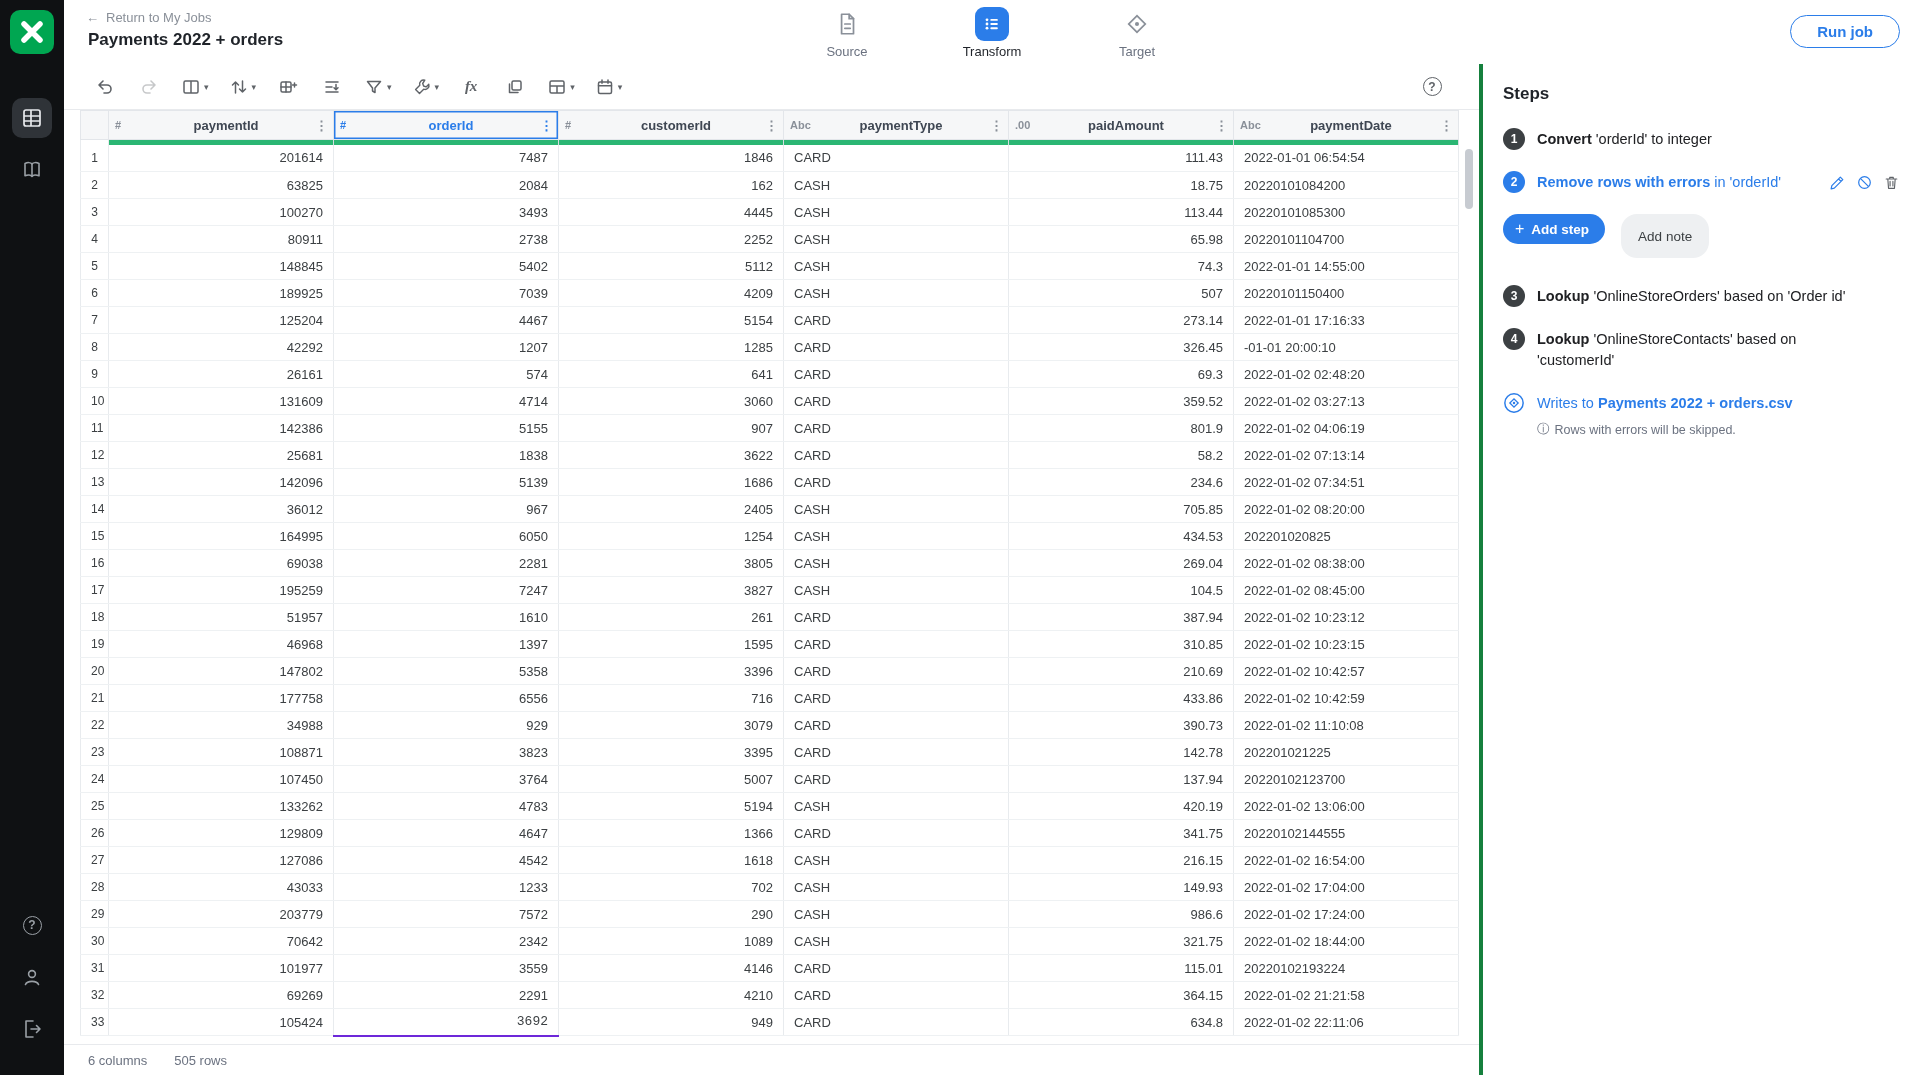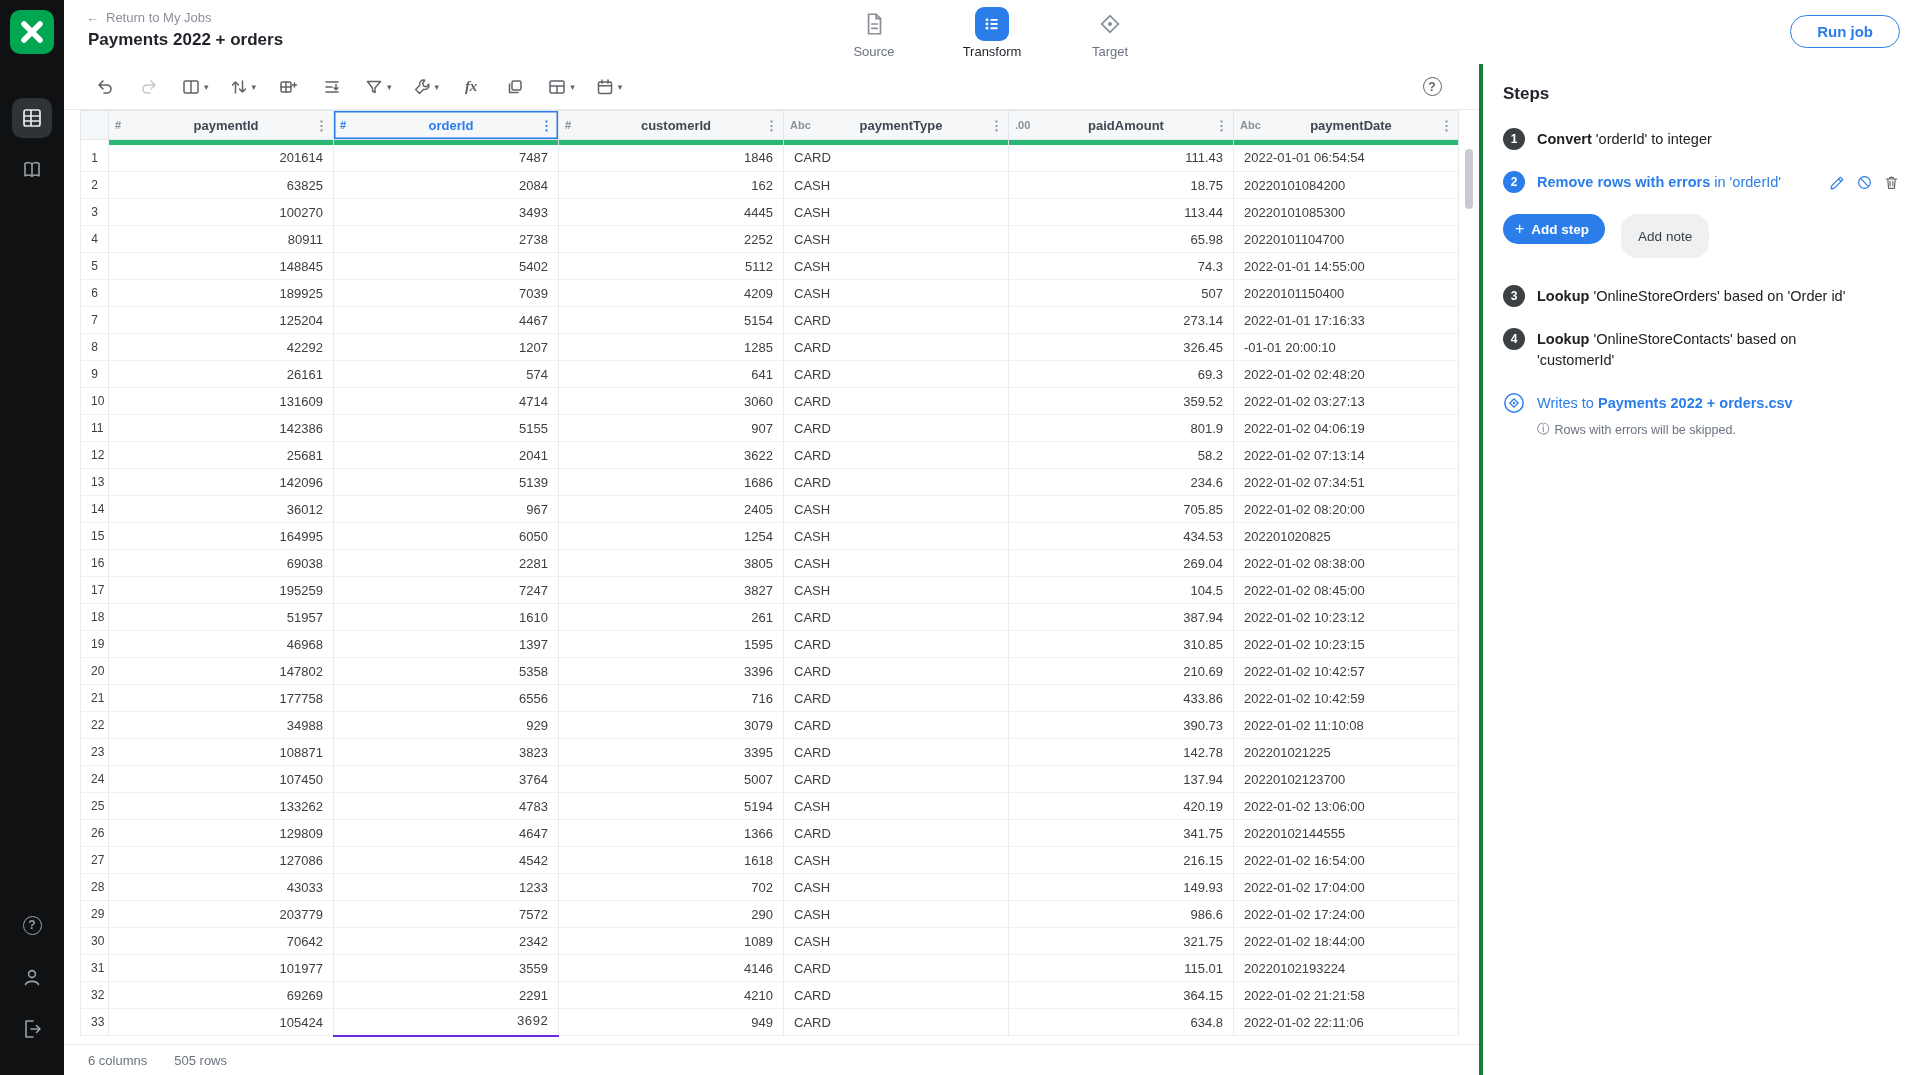--- a/index.html
+++ b/index.html
@@ -20,21 +20,21 @@
 
   
   .stage { flex:1; display:flex; flex-direction:column; min-width:0; }
 
   
   .topbar { height:64px; position:relative; flex:none; background:#fff; }
   .title-block { position:absolute; left:22px; top:10px; }
   .back-link { display:flex; align-items:center; gap:7px; font-size:13px; color:#8a9099; cursor:pointer; }
   .page-title { margin-top:5px; margin-left:2px; font-size:17px; font-weight:700; color:#1f2329; }
   .pipeline { position:absolute; left:928px; top:6px; transform:translateX(-50%);
-    display:flex; gap:28px; }
+    display:flex; gap:55px; }
   .pipe-step { width:90px; display:flex; flex-direction:column; align-items:center; cursor:pointer; }
   .pipe-icon { height:36px; display:flex; align-items:center; justify-content:center; }
   .pipe-label { font-size:13px; color:#6b7280; margin-top:2px; }
   .pipe-step.active .pipe-label { color:#1f2329; font-weight:500; }
   .transform-box { width:34px; height:34px; background:#2b7de9; border-radius:9px;
     display:flex; align-items:center; justify-content:center; }
   .run-btn { position:absolute; right:20px; top:15px; height:33px; padding:0 26px;
     background:#fff; border:1.5px solid #2b7de9; border-radius:17px; color:#2b7de9;
     font-size:15px; font-weight:600; font-family:inherit; cursor:pointer; }
 
@@ -441,21 +441,21 @@
                   <td class="right">142386</td>
                   <td class="right selcol">5155</td>
                   <td class="right">907</td>
                   <td class="left">CARD</td>
                   <td class="right">801.9</td>
                   <td class="left">2022-01-02 04:06:19</td>
                 </tr>
                 <tr>
                   <td class="rownum">12</td>
                   <td class="right">25681</td>
-                  <td class="right selcol">2041</td>
+                  <td class="right selcol">1838</td>
                   <td class="right">3622</td>
                   <td class="left">CARD</td>
                   <td class="right">58.2</td>
                   <td class="left">2022-01-02 07:13:14</td>
                 </tr>
                 <tr>
                   <td class="rownum">13</td>
                   <td class="right">142096</td>
                   <td class="right selcol">5139</td>
                   <td class="right">1686</td>

